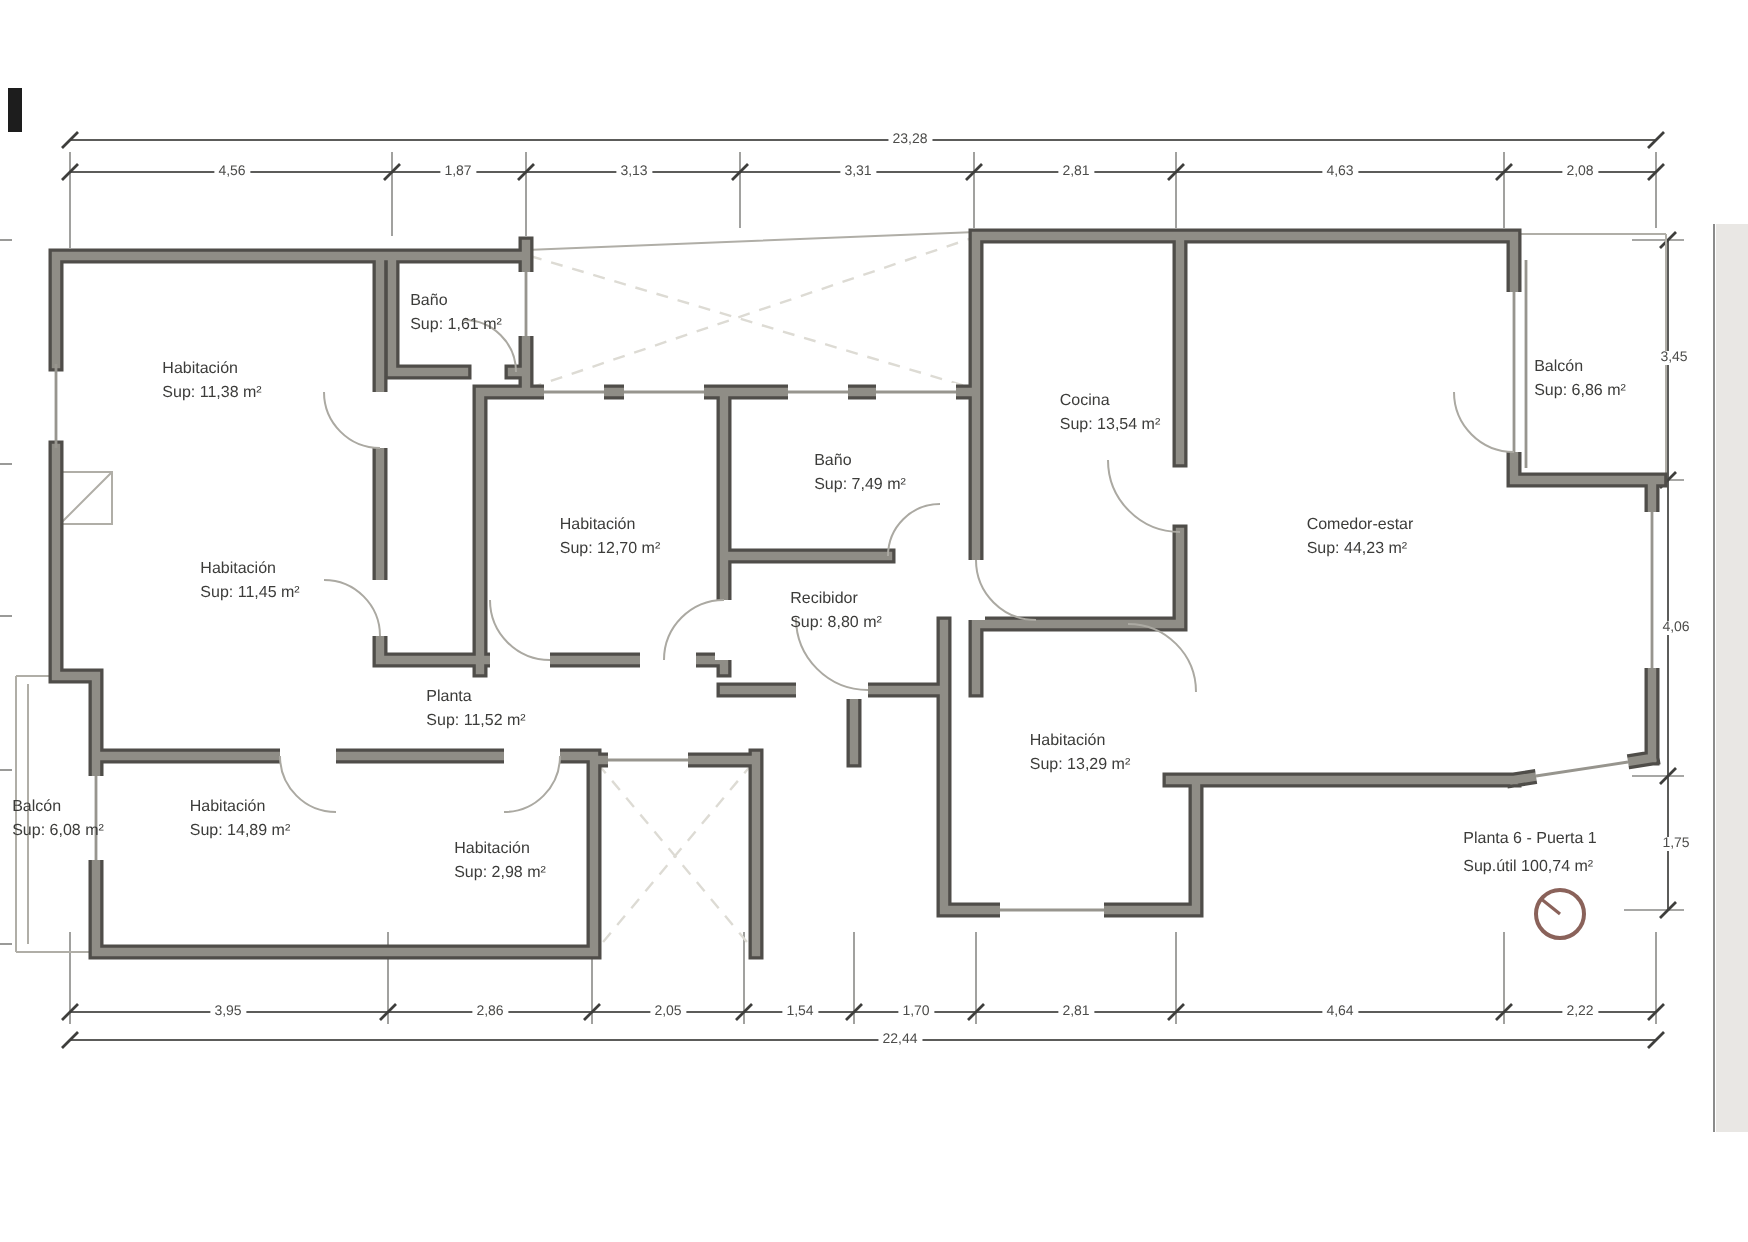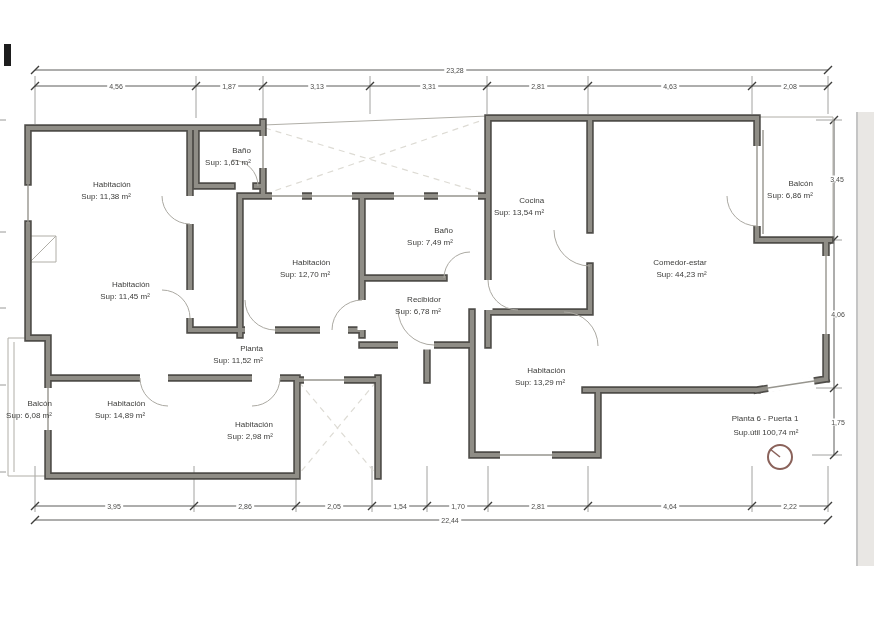--- a/index.html
+++ b/index.html
@@ -1,23 +1,23 @@
 <!DOCTYPE html>
 <html><head>
 <meta charset="utf-8">
 <style>
   html,body{margin:0;padding:0;background:#ffffff;}
   .canvas{position:relative;width:874px;height:621px;background:#ffffff;overflow:hidden;
           font-family:"Liberation Sans",sans-serif;}
   .canvas svg{position:absolute;left:0;top:0;}
-  .room-label{position:absolute;transform:translate(-50%,-50%);text-align:right;
+  .room-label{position:absolute;transform:translate(-50%,-50%);text-align:left;
               color:#3c3c3a;font-size:8px;line-height:1.55;white-space:nowrap;}
   .dim-label{position:absolute;transform:translate(-50%,-50%);color:#4c4c4a;font-size:7px;
              background:#ffffff;padding:0 2px;white-space:nowrap;}
-  .title-block{position:absolute;transform:translate(-50%,-50%);text-align:right;
+  .title-block{position:absolute;transform:translate(-50%,-50%);text-align:left;
                color:#3c3c3a;font-size:8px;line-height:1.7;white-space:nowrap;}
   .wall-dark{stroke:#4f4d49;stroke-width:7.5;fill:none;stroke-linecap:square;}
   .wall-light{stroke:#8f8d86;stroke-width:4.2;fill:none;stroke-linecap:square;}
   .erase{stroke:#ffffff;stroke-width:9;fill:none;}
   .win{stroke:#97958e;stroke-width:1.4;fill:none;}
   .thin{stroke:#b0aea7;stroke-width:1;fill:none;}
   .dash{stroke:#dddbd4;stroke-width:1.2;fill:none;stroke-dasharray:6 5;}
   .arc{stroke:#aba9a2;stroke-width:1;fill:none;}
   .dim{stroke:#5c5c5a;stroke-width:1;fill:none;}
   .ext{stroke:#8a8a88;stroke-width:0.8;fill:none;}
@@ -138,27 +138,27 @@
   <div class="room-label" style="left:305px;top:269px">
     <div>Habitación</div>
     <div>Sup: 12,70 m²</div>
   </div>
   <div class="room-label" style="left:430px;top:237px">
     <div>Baño</div>
     <div>Sup: 7,49 m²</div>
   </div>
   <div class="room-label" style="left:418px;top:306px">
     <div>Recibidor</div>
-    <div>Sup: 6,78 m²</div>
+    <div>Sup: 8,80 m²</div>
   </div>
   <div class="room-label" style="left:238px;top:355px">
     <div>Planta</div>
     <div>Sup: 11,52 m²</div>
   </div>
-  <div class="room-label" style="left:519px;top:207px">
+  <div class="room-label" style="left:555px;top:207px">
     <div>Cocina</div>
     <div>Sup: 13,54 m²</div>
   </div>
   <div class="room-label" style="left:680px;top:269px">
     <div>Comedor-estar</div>
     <div>Sup: 44,23 m²</div>
   </div>
   <div class="room-label" style="left:790px;top:190px">
     <div>Balcón</div>
     <div>Sup: 6,86 m²</div>

